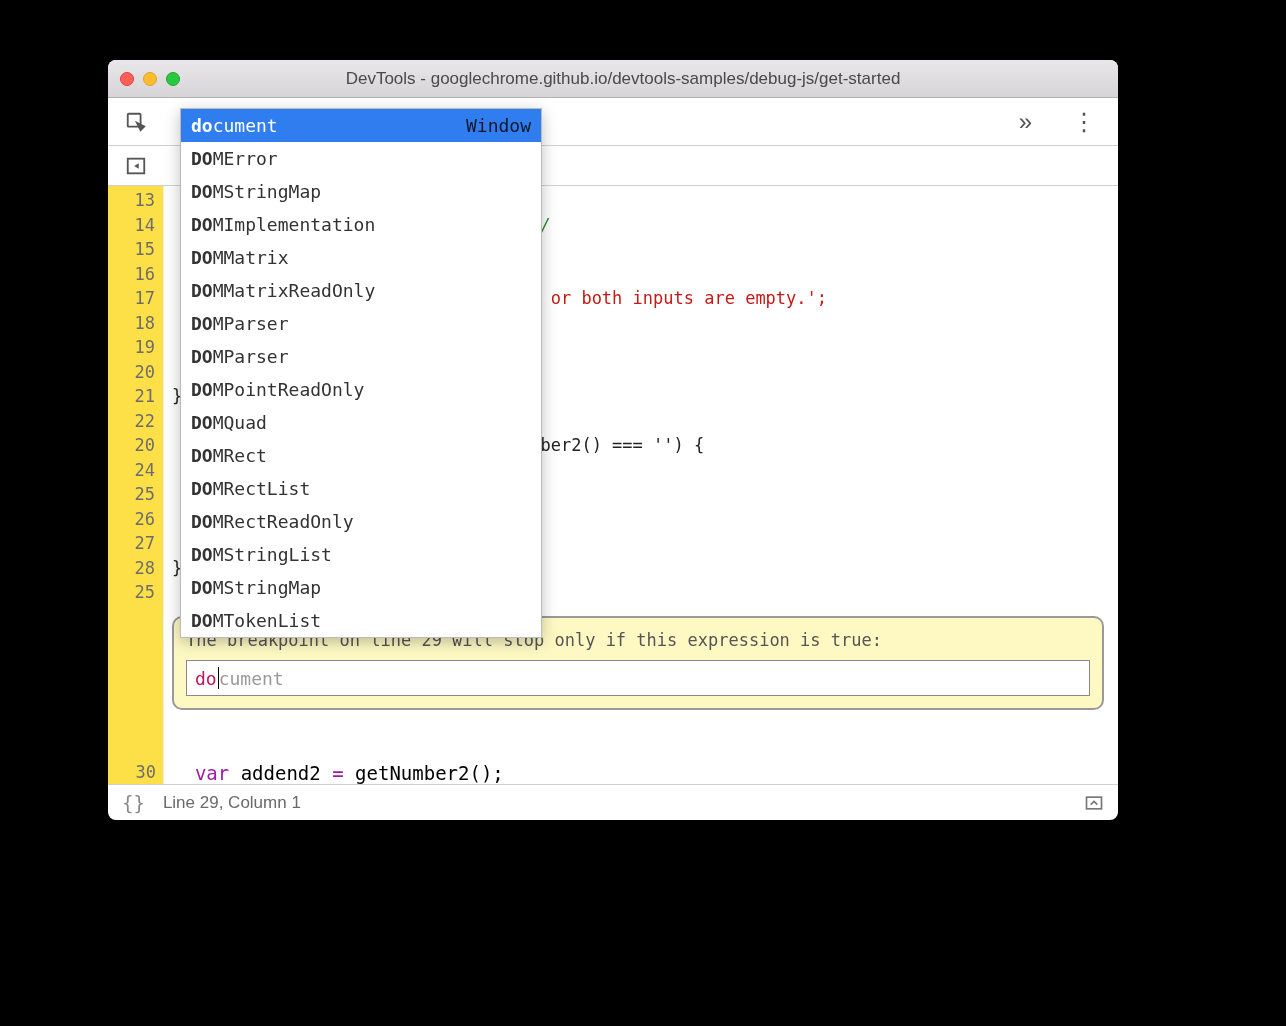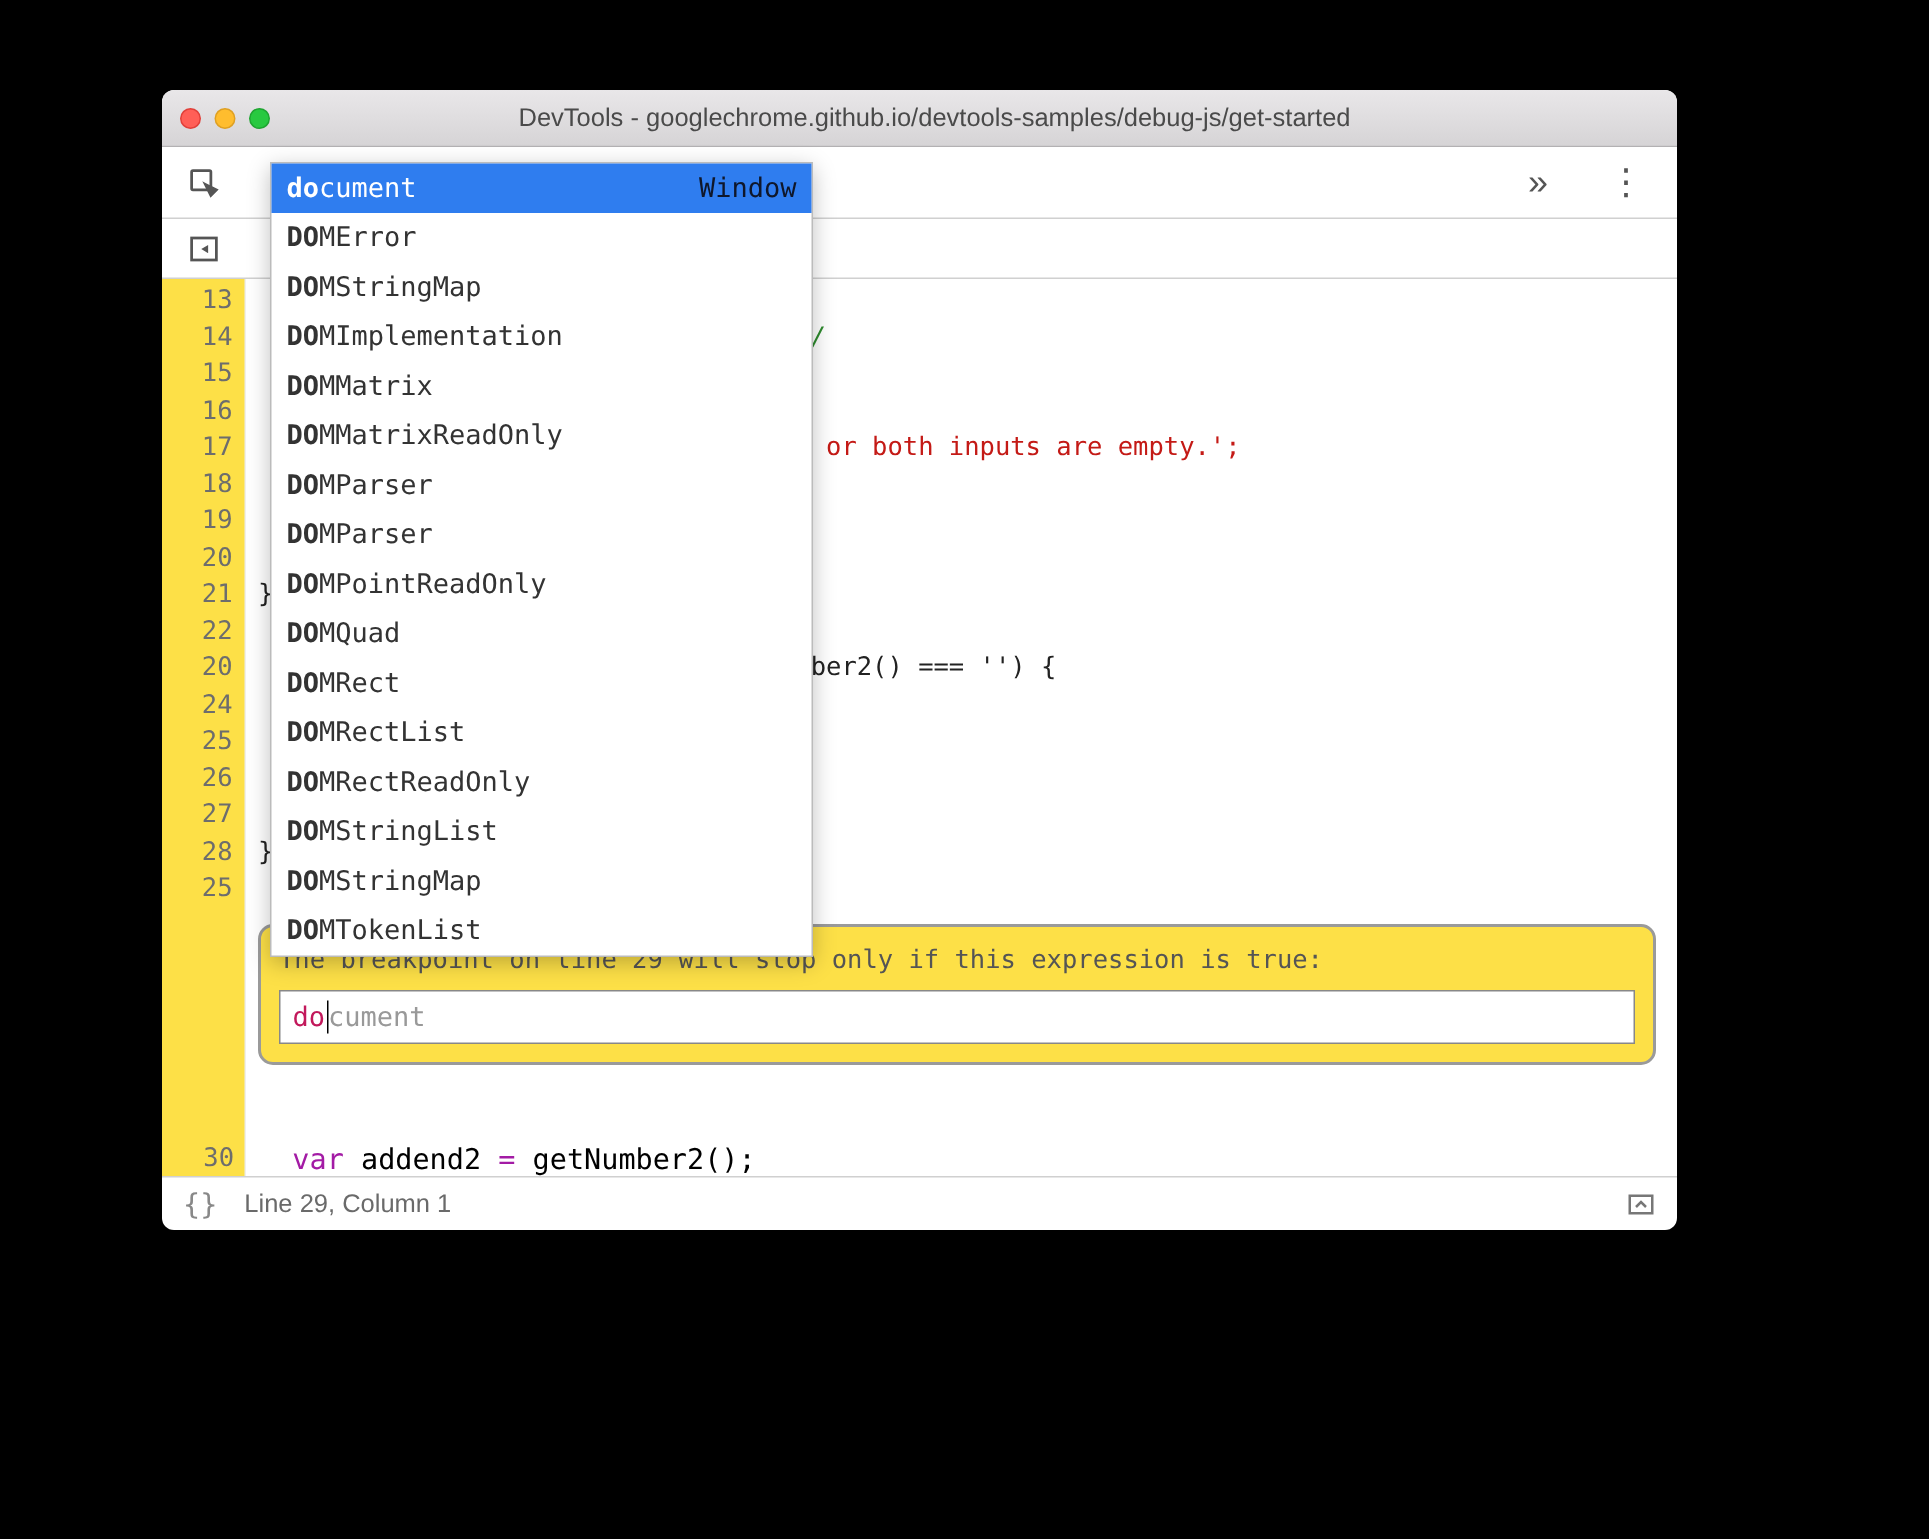--- a/index.html
+++ b/index.html
@@ -91,21 +91,21 @@
 .c-comment { color: #2e8b2e; font-style: italic; }
 .c-keyword { color: #a31ba5; }
 .c-string { color: #c41a16; }
 .c-op { color: #a31ba5; }
 
 .breakpoint-box {
   position: absolute;
   left: 64px;
   right: 14px;
   top: 430px;
-  background: #fde047;
+  background: #fef9c3;
   border: 2px solid #9a9a9a;
   border-radius: 10px;
   padding: 10px 12px 12px;
 }
 .bp-label {
   font-family: Menlo, Consolas, monospace;
   font-size: 17px;
   color: #555;
   margin-bottom: 8px;
   line-height: 24px;

